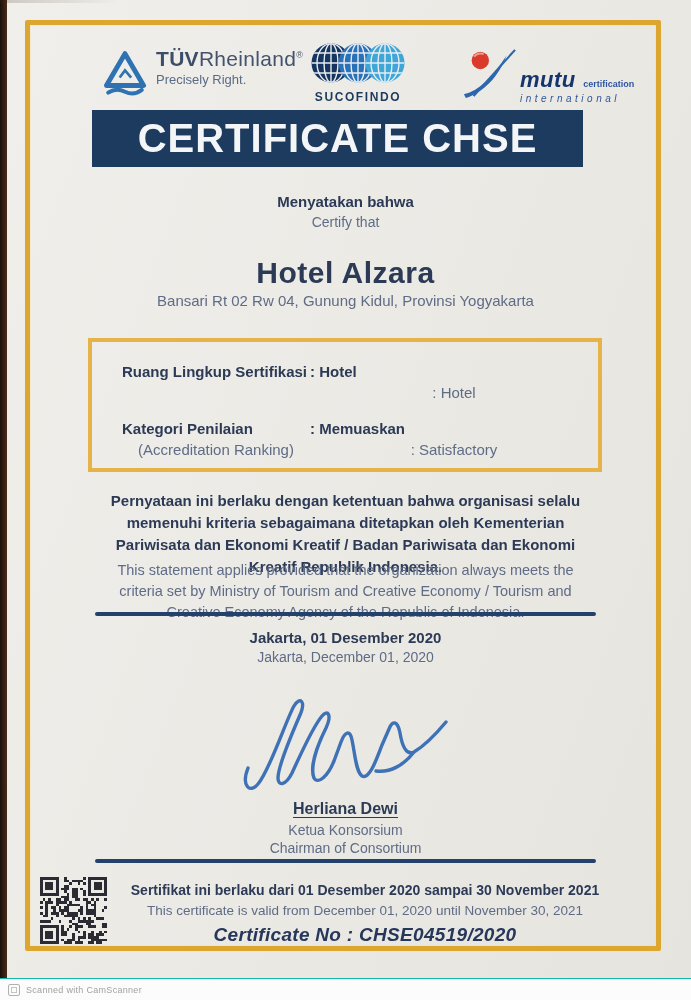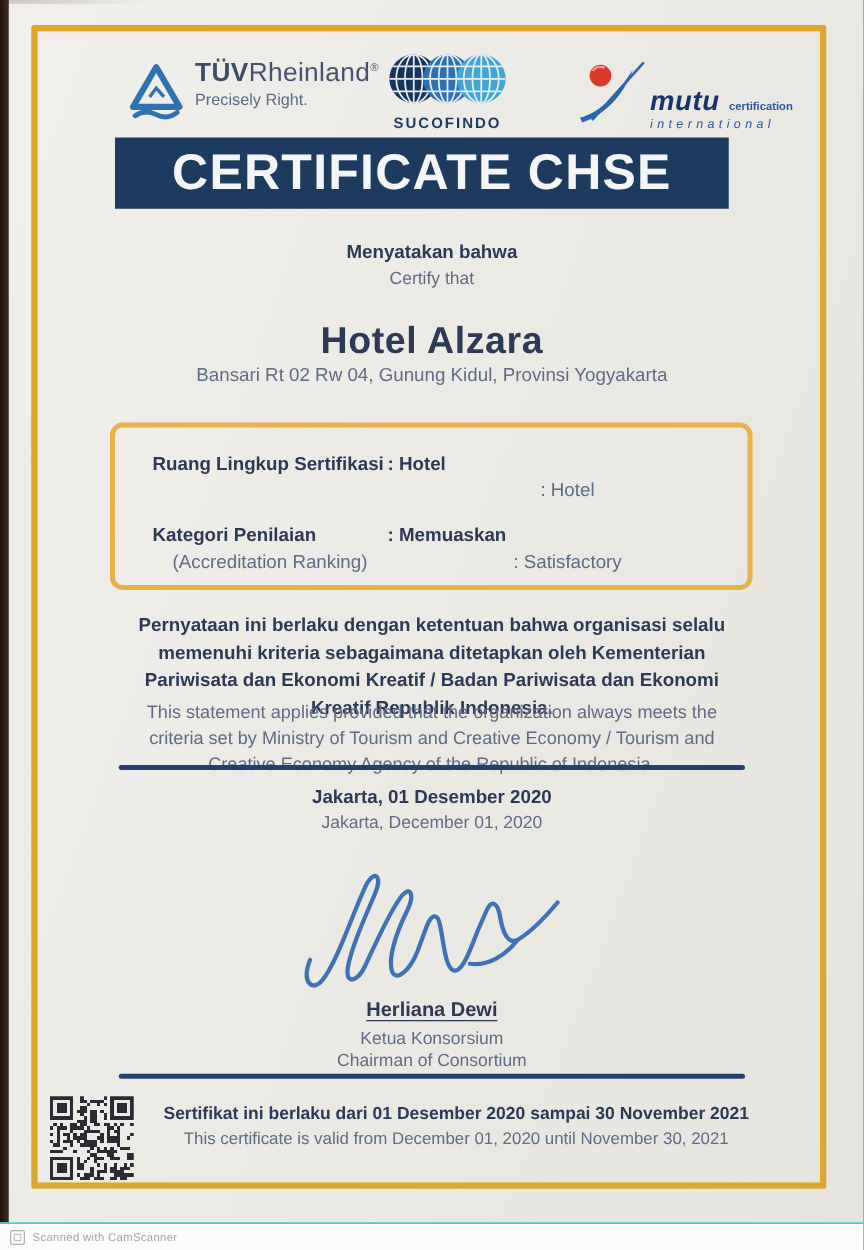--- a/index.html
+++ b/index.html
@@ -1,19 +1,19 @@
 <!DOCTYPE html>
 <html><head>
 <meta charset="utf-8">
 <style>
   html,body{margin:0;padding:0;background:#222;}
   *{box-sizing:border-box;}
   .photo{
     position:relative;width:691px;height:1000px;overflow:hidden;
-    background:#7dd3fc;font-family:"Liberation Sans",sans-serif;
+    background:#e5e5e5;font-family:"Liberation Sans",sans-serif;
   }
   .paper{
     position:absolute;left:7px;top:0;right:0;height:978px;
     background:linear-gradient(110deg,#f0efeb 0%,#eae9e4 55%,#e6e4df 100%);
   }
   .edge-left{
     position:absolute;left:0;top:0;width:7px;height:978px;
     background:linear-gradient(90deg,#1d100a,#4a2c1b);
   }
   .edge-top{
@@ -50,21 +50,21 @@
   .center-line{position:absolute;left:50px;width:591px;text-align:center;}
   .bold-navy{font-weight:bold;color:#2c3a56;}
   .italic-muted{color:#5f6c86;text-align:center;}
   .statement-id{top:193px;font-size:15px;}
   .statement-en{top:214px;font-size:14px;}
   .recipient-name{top:256px;font-size:30px;letter-spacing:.5px;}
   .recipient-address{top:292px;font-size:15px;}
   
   .scope-box{
     position:absolute;left:88px;top:338px;width:514px;height:134px;
-    border:4px solid #e5b347;border-radius:10px;background:transparent;
+    border:4px solid #e5b347;border-radius:0;background:transparent;
     padding:19px 0 0 30px;
   }
   .scope-row{display:grid;grid-template-columns:188px auto;margin-bottom:15px;}
   .scope-cell{font-size:15px;line-height:21px;}
   
   .terms-id{top:490px;left:95px;width:501px;font-size:15px;line-height:22px;}
   .terms-en{top:560px;left:95px;width:501px;font-size:14.5px;line-height:21px;}
   .divider{position:absolute;left:95px;width:501px;height:4px;background:#24416b;border-radius:2px;}
   .divider-1{top:612px;}
   .divider-2{top:859px;}
@@ -439,19 +439,20 @@
           <rect x="20" y="2" width="3" height="3"></rect>
           <rect x="0" y="18" width="7" height="7"></rect>
           <rect x="1" y="19" width="5" height="5" fill="#eae9e4"></rect>
           <rect x="2" y="20" width="3" height="3"></rect>
         </g>
       </svg>
   </div>
   <div class="validity">
     <div class="validity-id bold-navy">Sertifikat ini berlaku dari 01 Desember 2020 sampai 30 November 2021</div>
     <div class="validity-en italic-muted">This certificate is valid from December 01, 2020 until November 30, 2021</div>
+    <div class="cert-no">Certificate No : CHSE04519/2020</div>
   </div>
 
   <div class="cam-strip">
     <span class="cam-icon"></span>
     <span class="cam-label">Scanned with CamScanner</span>
   </div>
 </div>
 
 </body></html>

